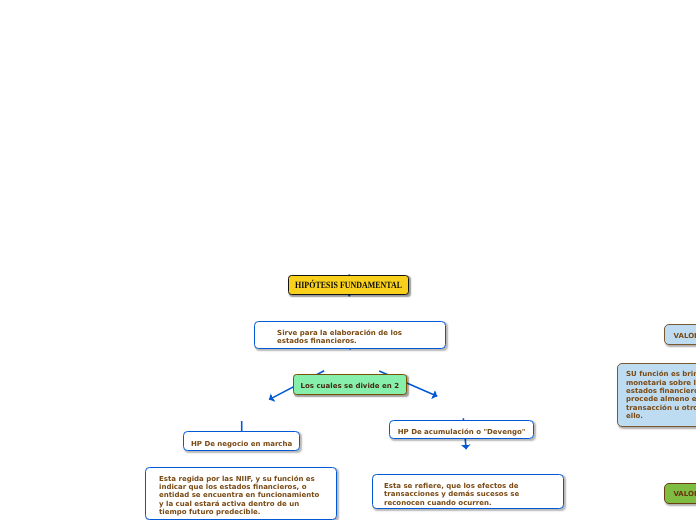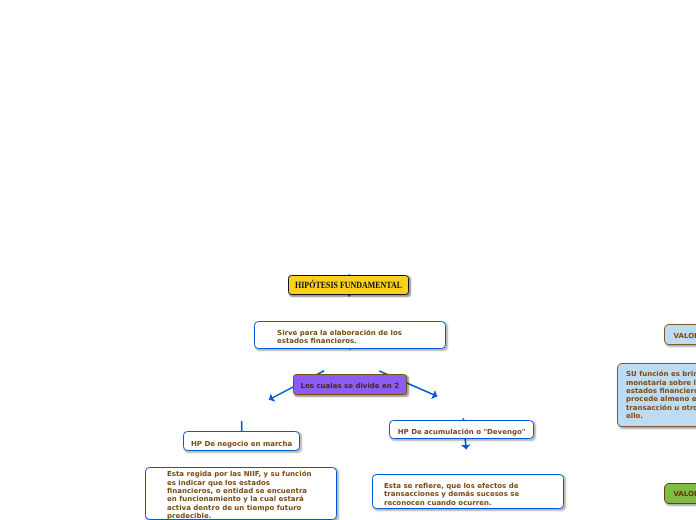--- a/index.html
+++ b/index.html
@@ -11,21 +11,21 @@
   .node .txt{width:100%;display:block;position:relative;top:var(--ty,2.4px);}
 
   
   .n-ytitle{background:#F9D11C;border:1.5px solid #141414;border-radius:3.5px;
      box-shadow:1.8px 1.8px 1.4px rgba(0,0,0,.40);justify-content:center;}
   .n-ytitle .txt{font-family:"Liberation Serif",serif;font-weight:bold;
      font-size:9.6px;line-height:9.6px;color:#0A0A0A;text-align:center;
      width:auto;transform:scaleX(0.828);transform-origin:center;white-space:nowrap;top:0.6px;}
 
   
-  .n-yellow{background:#8b5cf6;border:1.5px solid #775200;border-radius:3.5px;
+  .n-yellow{background:#86efac;border:1.5px solid #775200;border-radius:3.5px;
      box-shadow:1.8px 1.8px 1.4px rgba(0,0,0,.38);justify-content:center;}
   .n-yellow .txt{font-weight:bold;font-size:7px;line-height:8.35px;color:#46280E;
      text-align:center;white-space:nowrap;}
 
   
   .n-blue{background:#ffffff;border:1.3px solid #0059D6;border-radius:4.5px;
      box-shadow:1.3px 1.6px 1.6px rgba(0,0,0,.28);}
   .n-blue .txt{font-weight:bold;font-size:7px;line-height:8.35px;color:#7A4A15;}
 
   
@@ -71,21 +71,21 @@
   </div>
 
   <div class="node n-blue" style="left:183px;top:406px;width:117.2px;height:19.8px;justify-content:center;--ty:3.3px;">
     <span class="txt" style="text-align:center;white-space:nowrap;">HP De negocio en marcha</span>
   </div>
 
   <div class="node n-blue" style="left:388.9px;top:394.7px;width:145.3px;height:19.5px;justify-content:center;">
     <span class="txt" style="text-align:center;white-space:nowrap;">HP De acumulación o "Devengo"</span>
   </div>
 
-  <div class="node n-blue" style="left:145px;top:441.6px;width:192.4px;height:53px;padding:0 21px;">
+  <div class="node n-blue" style="left:145px;top:441.6px;width:192.4px;height:53px;padding:0 13px;">
     <span class="txt">Esta regida por las NIIF, y su función es indicar que los estados financieros, o entidad se encuentra en funcionamiento y la cual estará activa dentro de un tiempo futuro predecible.</span>
   </div>
 
   <div class="node n-blue" style="left:372px;top:448.5px;width:192px;height:35.5px;padding:0 11px;--ty:3.3px;">
     <span class="txt">Esta se refiere, que los efectos de transacciones y demás sucesos se reconocen cuando ocurren.</span>
   </div>
 
   <div class="node n-lblue" style="left:664.2px;top:298.9px;width:105px;height:21.3px;padding:0 8.4px;--ty:1.9px;">
     <span class="txt" style="white-space:nowrap;">VALOR</span>
   </div>

